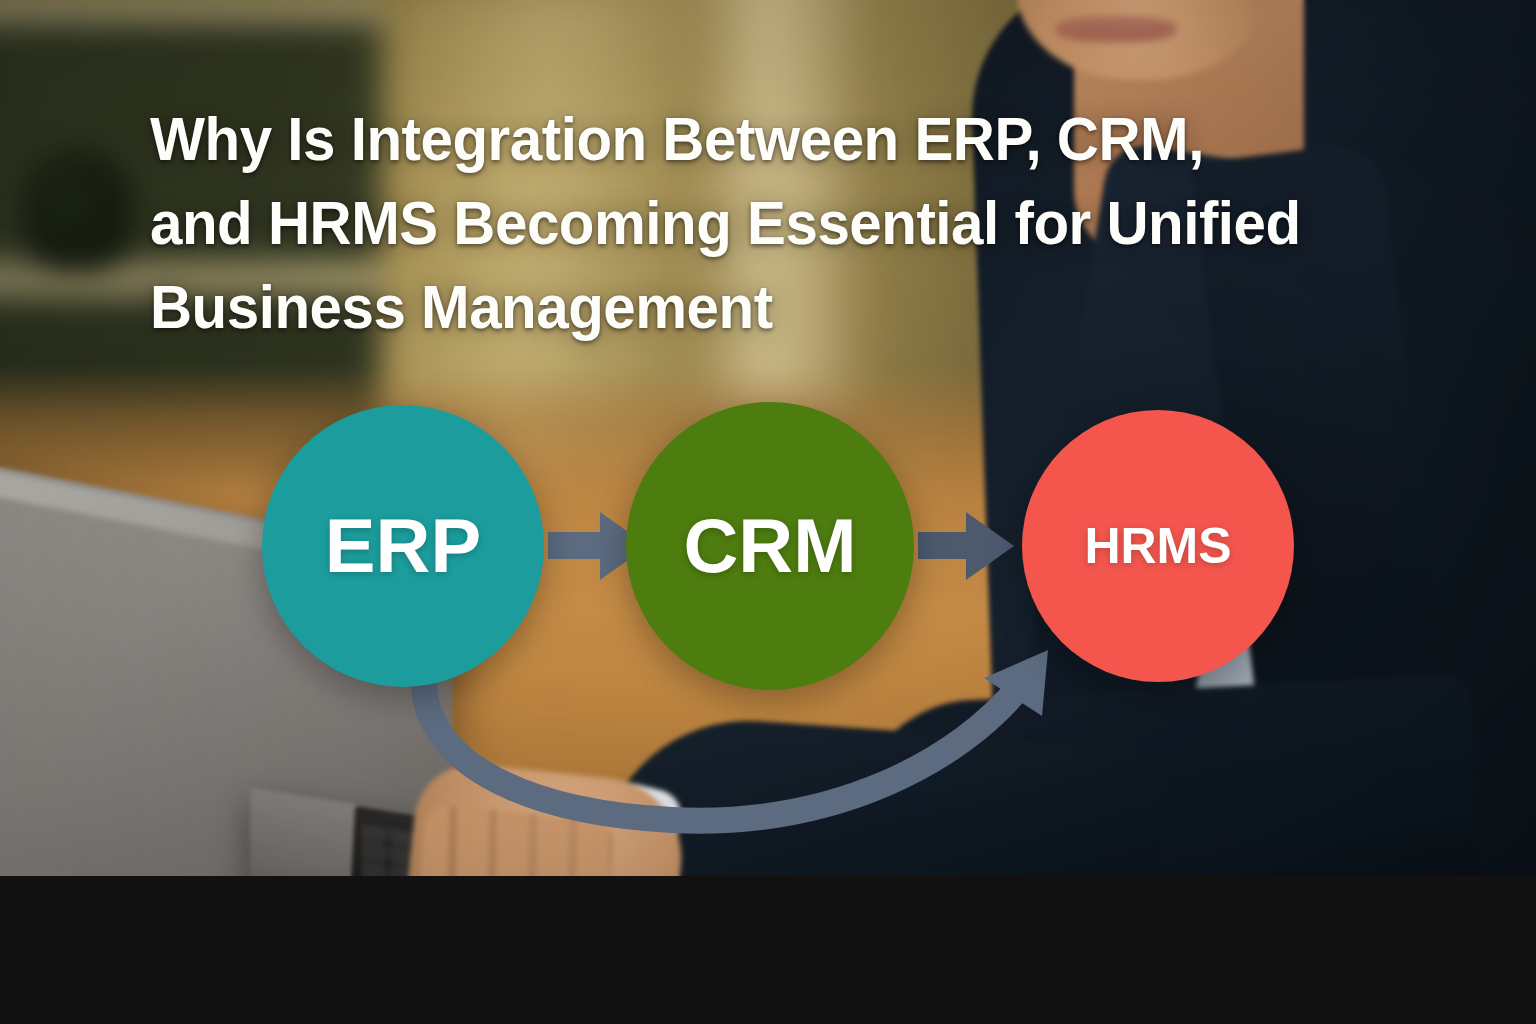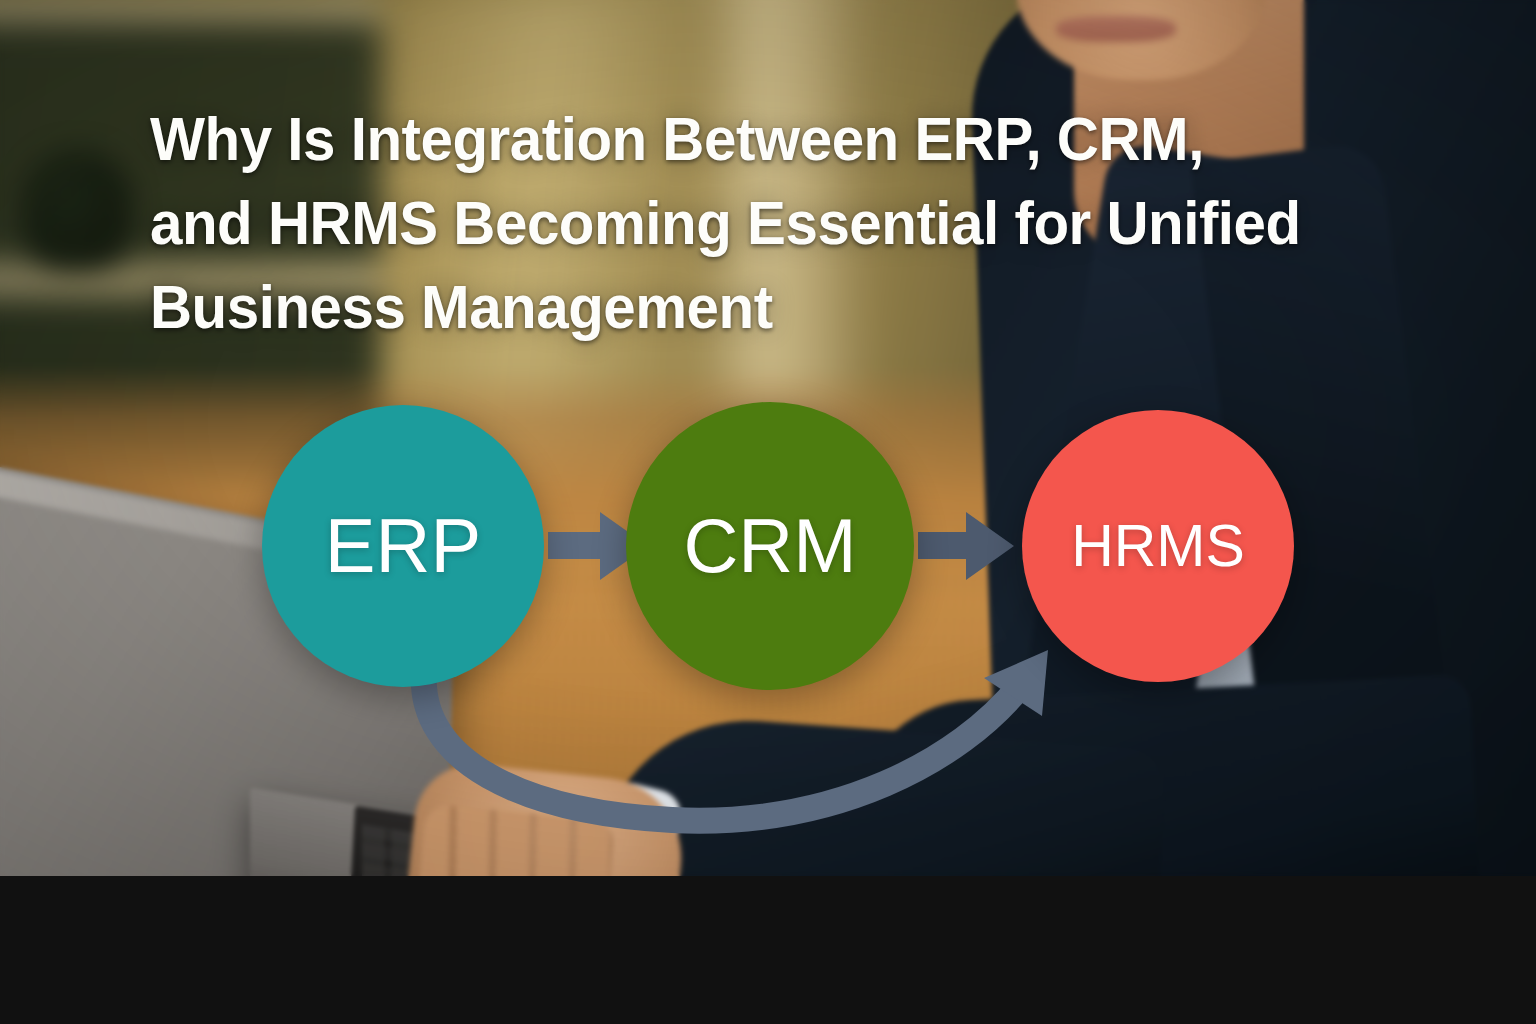--- a/index.html
+++ b/index.html
@@ -398,33 +398,33 @@
     position: absolute;
     border-radius: 50%;
     display: flex;
     align-items: center;
     justify-content: center;
     box-shadow: 0 10px 34px rgba(0,0,0,0.30);
   }
   .node-label {
     color: #ffffff;
     font-family: "Liberation Sans", sans-serif;
-    font-weight: normal;
+    font-weight: bold;
     font-size: 76px;
     letter-spacing: 0px;
     line-height: 1;
     text-shadow: 0 2px 7px rgba(0,0,0,0.22);
     user-select: none;
   }
 
   #node-erp  { left: 262px;  top: 405px; width: 282px; height: 282px; }
   #node-crm  { left: 626px;  top: 402px; width: 288px; height: 288px; }
   #node-hrms { left: 1022px; top: 410px; width: 272px; height: 272px; }
 
-  #node-hrms .node-label { font-size: 59px; }
+  #node-hrms .node-label { font-size: 50px; }
 
   .arrow-svg {
     position: absolute;
     left: 0; top: 0;
     width: 1536px; height: 1024px;
     overflow: visible;
   }
 </style>
 </head>
 <body>

